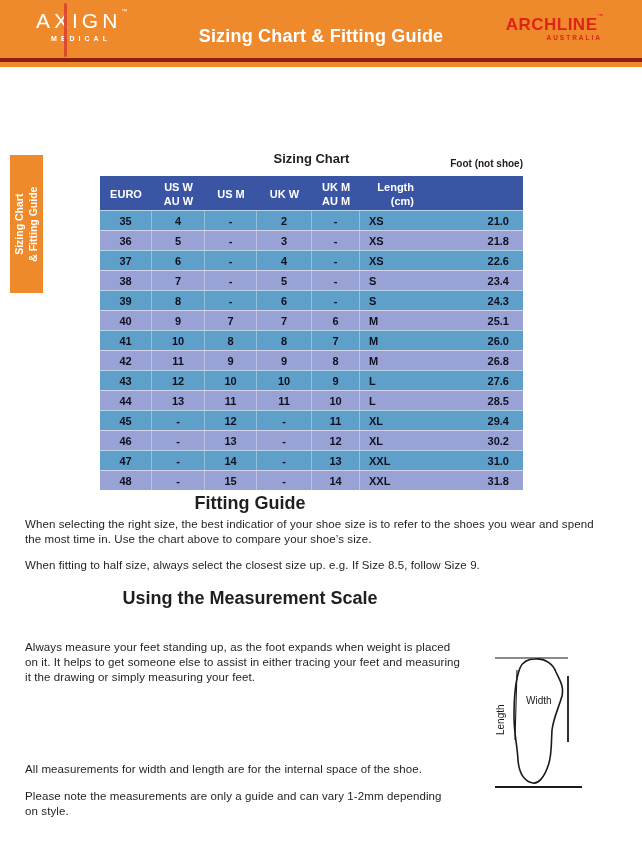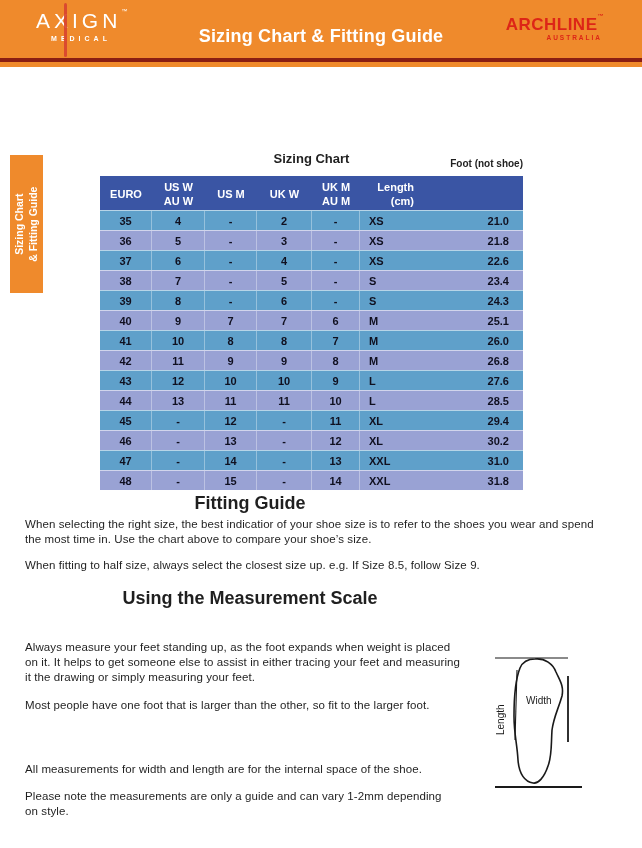--- a/index.html
+++ b/index.html
@@ -240,21 +240,20 @@
 
   <div class="h2" style="top:493px;">Fitting Guide</div>
   <div class="para" style="top:517px;"><span>When selecting the right size, the </span><span class="b">best</span><span> indicatior of your shoe size is to refer to the shoes you wear and spend
 the most time in. Use the chart above to compare your shoe’s size.</span></div>
   <div class="para" style="top:558px;">When fitting to half size, always select the closest size up. e.g. If Size 8.5, follow Size 9.</div>
 
   <div class="h2" style="top:588px;">Using the Measurement Scale</div>
   <div class="para" style="top:640px;width:470px;">Always measure your feet standing up, as the foot expands when weight is placed
 on it. It helps to get someone else to assist in either tracing your feet and measuring
 it the drawing or simply measuring your feet.</div>
-  <div class="para" style="top:698px;width:470px;">Most people have one foot that is larger than the other, so fit to the larger foot.</div>
   <div class="para" style="top:762px;">All measurements for width and length are for the internal space of the shoe.</div>
   <div class="para" style="top:789px;width:460px;">Please note the measurements are only a guide and can vary 1-2mm depending
 on style.</div>
 
   <div class="foot-diagram">
     <svg width="95" height="145" viewBox="0 0 95 145">
       <line x1="5" y1="10" x2="78" y2="10" stroke="#8a8a8a" stroke-width="2.2"></line>
       <line x1="5" y1="139" x2="92" y2="139" stroke="#1a1a1a" stroke-width="2"></line>
       <path d="M45,11 C55,10 63,16 66,24 C70,33 74,38 72,48 C68,62 64,68 62,82 C61,98 62,108 58,118 C54,130 48,136 43,135 C35,134 29,126 28,112 C27,95 24,86 24,68 C24,48 26,30 30,20 C33,13 39,11 45,11 Z" fill="none" stroke="#1a1a1a" stroke-width="1.6"></path>
       <line x1="27" y1="22" x2="25" y2="92" stroke="#1a1a1a" stroke-width="1.1"></line>

